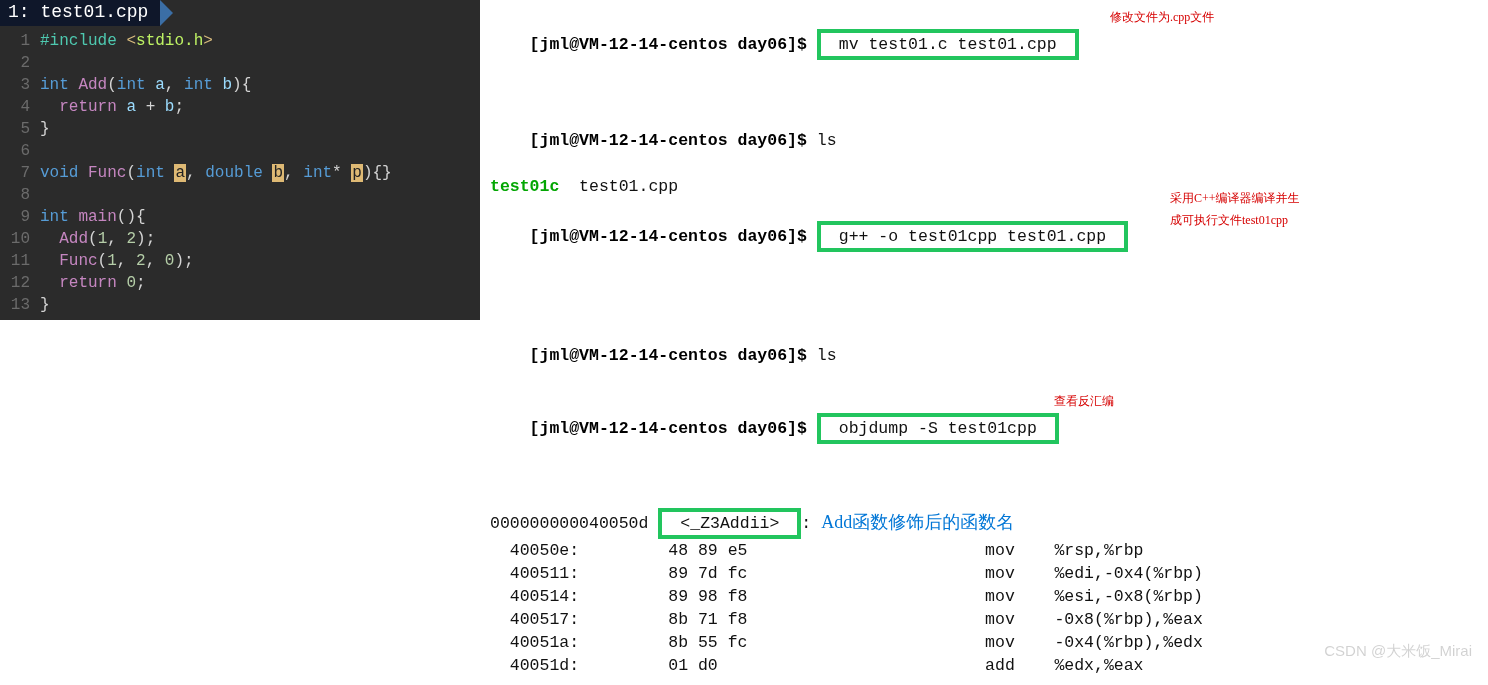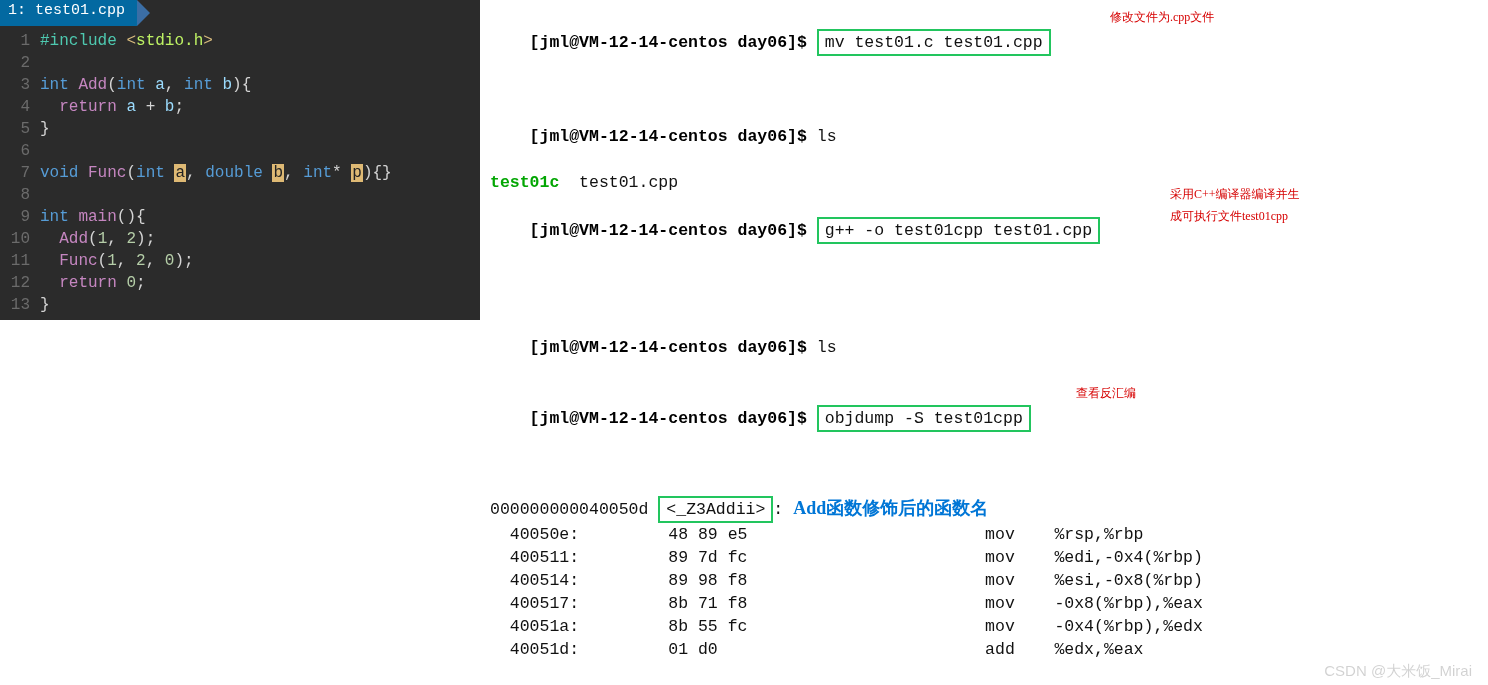--- a/index.html
+++ b/index.html
@@ -16,24 +16,24 @@
   width: 480px;
   height: 380px;
   flex-shrink: 0;
 }
 .tab-bar {
   background: #2b2b2b;
   height: 26px;
   display: flex;
 }
 .tab {
-  background: #0369a1;
+  background: #0f172a;
   color: #fff;
   padding: 2px 12px 10px 8px;
-  font-size: 15px;
+  font-size: 18px;
   position: relative;
 }
 .tab::after {
   content: "";
   position: absolute;
   right: -13px;
   top: 0;
   border-top: 13px solid transparent;
   border-bottom: 13px solid transparent;
   border-left: 13px solid #3b6ea5;
@@ -71,37 +71,37 @@
   flex: 1;
   padding: 6px 10px;
   font-size: 16.5px;
   line-height: 23px;
   color: #111;
   position: relative;
 }
 .term-line { white-space: pre; position: relative; }
 .prompt { color: #000000; font-weight: bold; }
 .green { color: #03a603; font-weight: bold; }
-.redbox { border: 2px solid #22c55e; padding: 0 6px; display: inline-block; }
+.redbox { border: 4px solid #22c55e; padding: 0 18px; display: inline-block; }
 .annot-red {
   color: #d60000;
   font-family: "KaiTi", "STKaiti", serif;
   font-size: 12px;
   position: absolute;
   font-weight: normal;
 }
 .annot-blue {
   color: #0076d6;
   font-family: "KaiTi", "STKaiti", serif;
   font-size: 18px;
-  font-weight: bold;
+  font-weight: normal;
 }
 .watermark {
   position: absolute;
-  bottom: 4px;
+  bottom: 24px;
   right: 16px;
   color: rgba(0,0,0,0.18);
   font-size: 15px;
   font-family: sans-serif;
   margin-top: 29px;
 }
 .asm-block { margin-top: 18px; }
 .asm-row { white-space: pre; }
 </style>
 </head>
@@ -140,21 +140,21 @@
   <div class="term-line">
     <span class="prompt">[jml@VM-12-14-centos day06]$ </span><span class="redbox">g++ -o test01cpp test01.cpp</span>
     <span class="annot-red" style="left:680px; top:-11px;">采用C++编译器编译并生</span>
     <span class="annot-red" style="left:680px; top:11px;">成可执行文件test01cpp</span>
   </div>
   <div class="term-line">
     <span class="prompt">[jml@VM-12-14-centos day06]$ </span><span>ls</span>
   </div>
   <div class="term-line">
     <span class="prompt">[jml@VM-12-14-centos day06]$ </span><span class="redbox">objdump -S test01cpp</span>
-    <span class="annot-red" style="left:586px; top:0;text-align:center;">查看反汇编</span>
+    <span class="annot-red" style="left:564px; top:0;text-align:center;">查看反汇编</span>
   </div>
 
   <div class="asm-block">
     <div class="term-line"><span>000000000040050d </span><span class="redbox">&lt;_Z3Addii&gt;</span><span>:</span> <span class="annot-blue">Add函数修饰后的函数名</span></div>
     <div id="asm1">
         <div class="asm-row">  40050e:         48 89 e5                        mov    %rsp,%rbp</div>
         <div class="asm-row">  400511:         89 7d fc                        mov    %edi,-0x4(%rbp)</div>
         <div class="asm-row">  400514:         89 98 f8                        mov    %esi,-0x8(%rbp)</div>
         <div class="asm-row">  400517:         8b 71 f8                        mov    -0x8(%rbp),%eax</div>
         <div class="asm-row">  40051a:         8b 55 fc                        mov    -0x4(%rbp),%edx</div>

